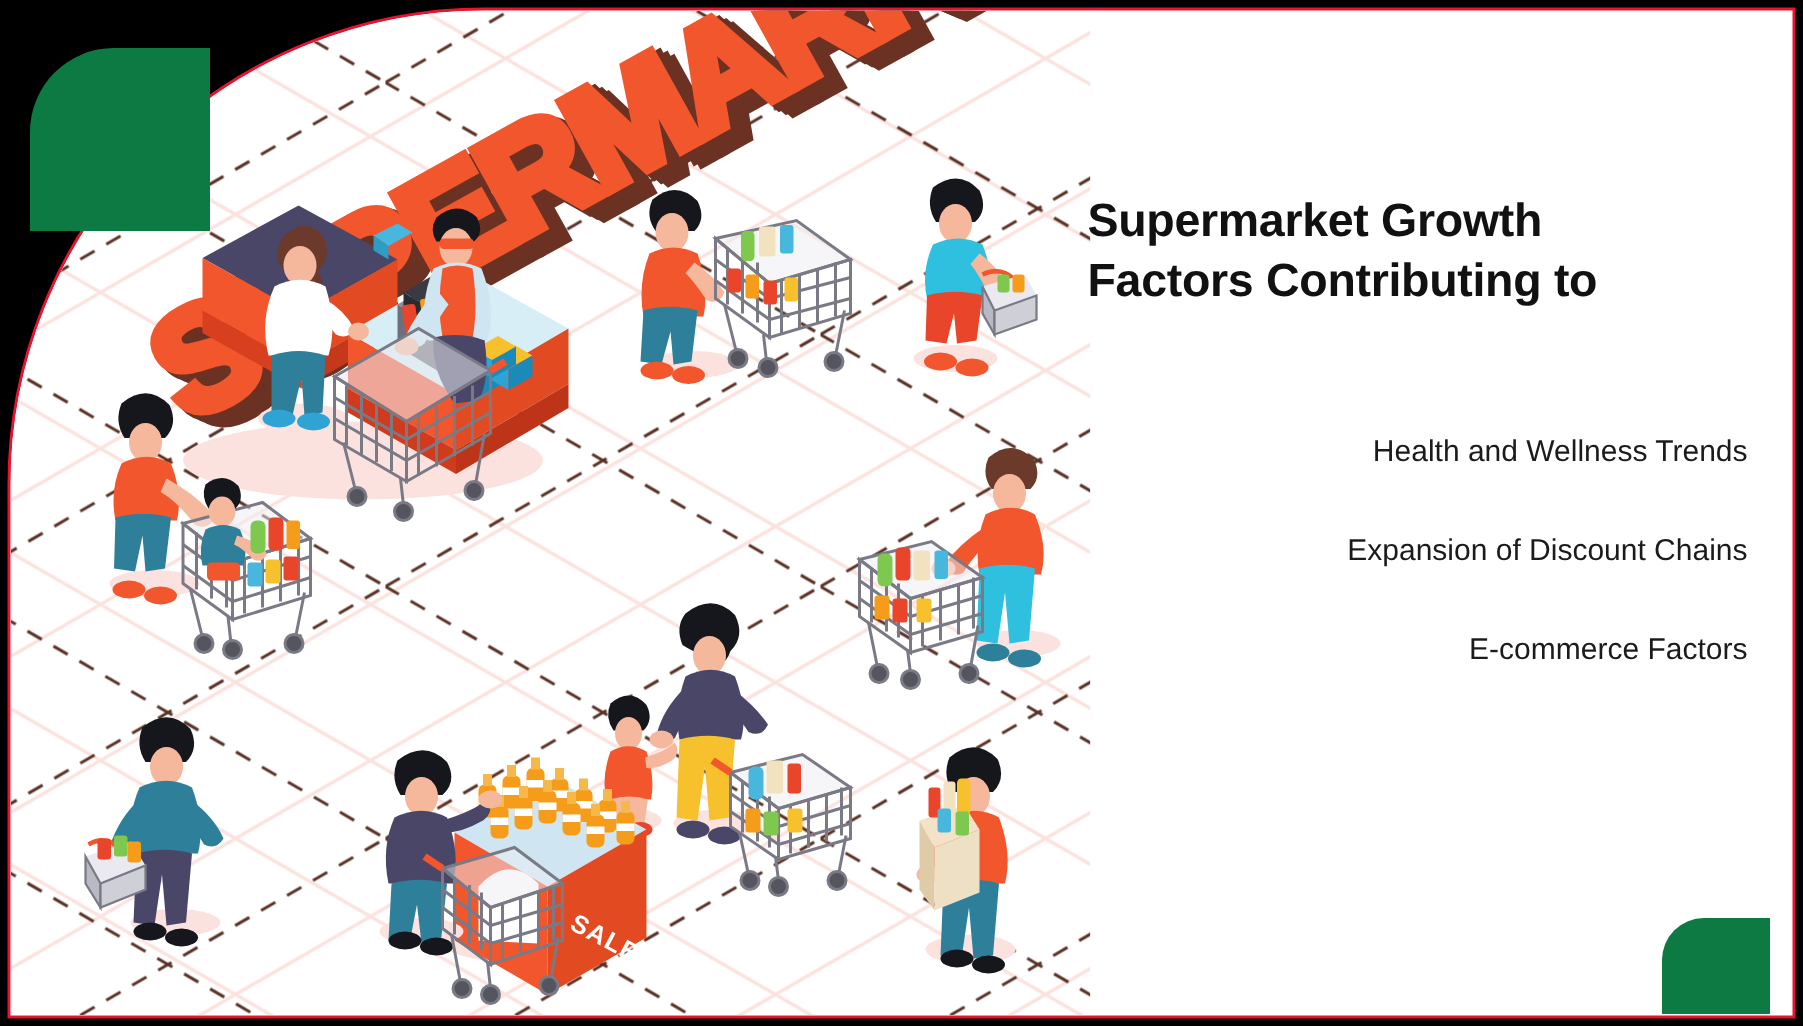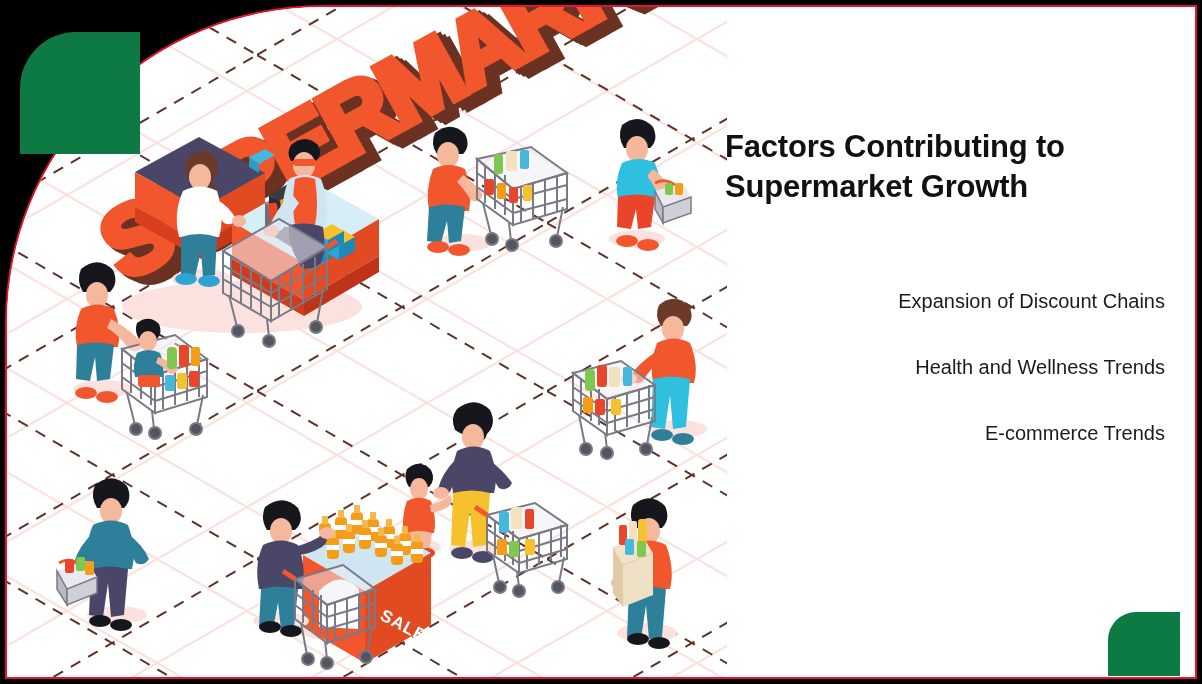--- a/index.html
+++ b/index.html
@@ -471,28 +471,28 @@
             <rect x="631" y="512" width="9" height="24" rx="3" fill="#f6c12c"></rect>
             <rect x="618" y="532" width="9" height="16" rx="2" fill="#47b7dd"></rect>
             <rect x="630" y="534" width="9" height="16" rx="2" fill="#7ec850"></rect>
           </g>
         </g>
       </svg>
     </div>
 
     <div id="panel">
       <div id="title">
+        <div>Supermarket Growth</div>
         <div>Factors Contributing to</div>
-        <div>Supermarket Growth</div>
       </div>
 
       <ul id="factor-list">
+        <li>Health and Wellness Trends</li>
         <li>Expansion of Discount Chains</li>
-        <li>Health and Wellness Trends</li>
-        <li>E-commerce Trends</li>
+        <li>E-commerce Factors</li>
       </ul>
     </div>
   </div>
 
   <div class="green-block" id="green-tl"></div>
   <div class="green-block" id="green-br"></div>
 
 </div>
 
 </body></html>

